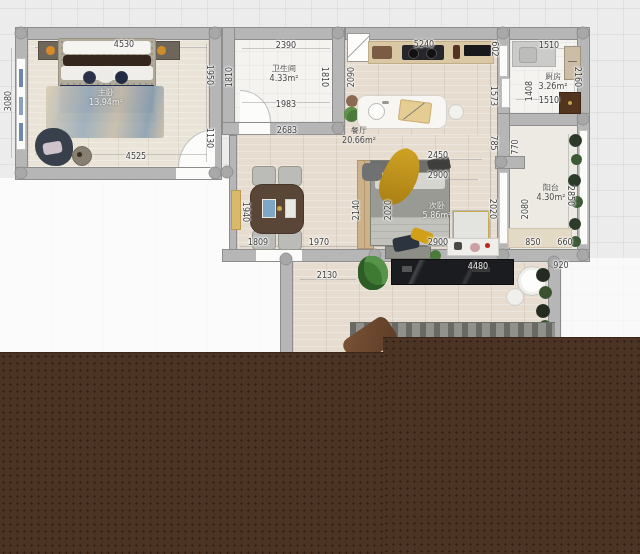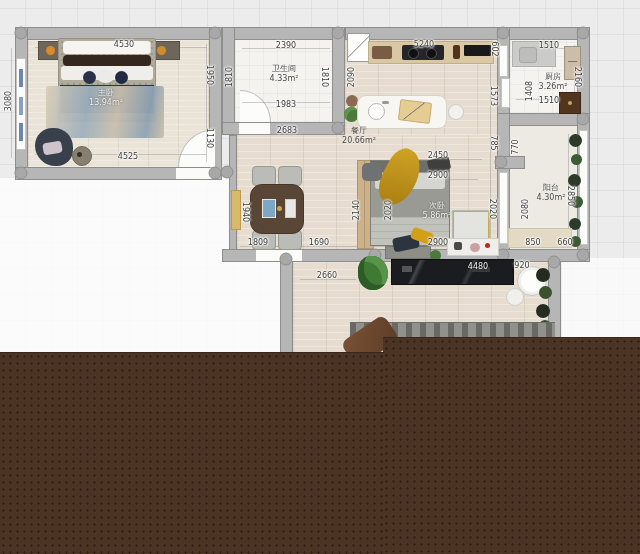--- a/index.html
+++ b/index.html
@@ -255,21 +255,21 @@
   <div class="plant" style="left:539px;top:286px;width:13px;height:13px;background:#39512f"></div>
   <div class="plant" style="left:536px;top:304px;width:14px;height:14px;background:#242b20"></div>
   <div class="plant" style="left:539px;top:320px;width:12px;height:12px;background:#39512f"></div>
   <div class="abs" style="left:350px;top:322px;width:205px;height:20px;background:#8b8b86;background-image:repeating-linear-gradient(90deg, rgba(40,40,40,.35) 0 6px, rgba(160,160,155,.3) 6px 14px);border-top:1px solid #6f6f6a"></div>
   <div class="abs" style="left:344px;top:326px;width:52px;height:30px;background:linear-gradient(135deg,#7a5236,#5d3c26);transform:rotate(-34deg);border-radius:8px"></div>
 
   <div class="abs brown" style="left:383px;top:337px;width:257px;height:217px;border-top:1px solid rgba(0,0,0,.25)"></div>
   <div class="abs brown" style="left:0;top:352px;width:384px;height:202px;border-top:1px solid rgba(0,0,0,.25)"></div>
 
   <div class="dim" style="left:124px;top:45px">4530</div>
-  <div class="dim" style="left:128px;top:157px">4525</div>
+  <div class="dim" style="left:136px;top:157px">4525</div>
   <div class="dim vl" style="left:9px;top:101px">3080</div>
   <div class="dim v" style="left:209px;top:75px">1950</div>
   <div class="dim v" style="left:209px;top:138px">1130</div>
   <div class="dim" style="left:286px;top:46px">2390</div>
   <div class="dim" style="left:286px;top:105px">1983</div>
   <div class="dim vl" style="left:230px;top:77px">1810</div>
   <div class="dim v" style="left:324px;top:77px">1810</div>
   <div class="dim" style="left:287px;top:131px">2683</div>
   <div class="dim vl" style="left:352px;top:77px">2090</div>
   <div class="dim" style="left:424px;top:45px">5240</div>
@@ -286,18 +286,18 @@
   <div class="dim v" style="left:570px;top:196px">2850</div>
   <div class="dim" style="left:533px;top:243px">850</div>
   <div class="dim" style="left:565px;top:243px">660</div>
   <div class="dim" style="left:438px;top:156px">2450</div>
   <div class="dim" style="left:438px;top:176px">2900</div>
   <div class="dim" style="left:438px;top:243px">2900</div>
   <div class="dim vl" style="left:357px;top:210px">2140</div>
   <div class="dim vl" style="left:389px;top:210px">2020</div>
   <div class="dim v" style="left:245px;top:212px">1940</div>
   <div class="dim" style="left:258px;top:243px">1809</div>
-  <div class="dim" style="left:319px;top:243px">1690</div>
-  <div class="dim" style="left:327px;top:276px">2660</div>
+  <div class="dim" style="left:319px;top:243px">1970</div>
+  <div class="dim" style="left:327px;top:276px">2130</div>
   <div class="dim" style="left:478px;top:267px;color:#f0f0ee;text-shadow:0 0 2px #000">4480</div>
-  <div class="dim" style="left:522px;top:266px">920</div>
+  <div class="dim" style="left:561px;top:266px">920</div>
 
 </div>
 
 </body></html>

